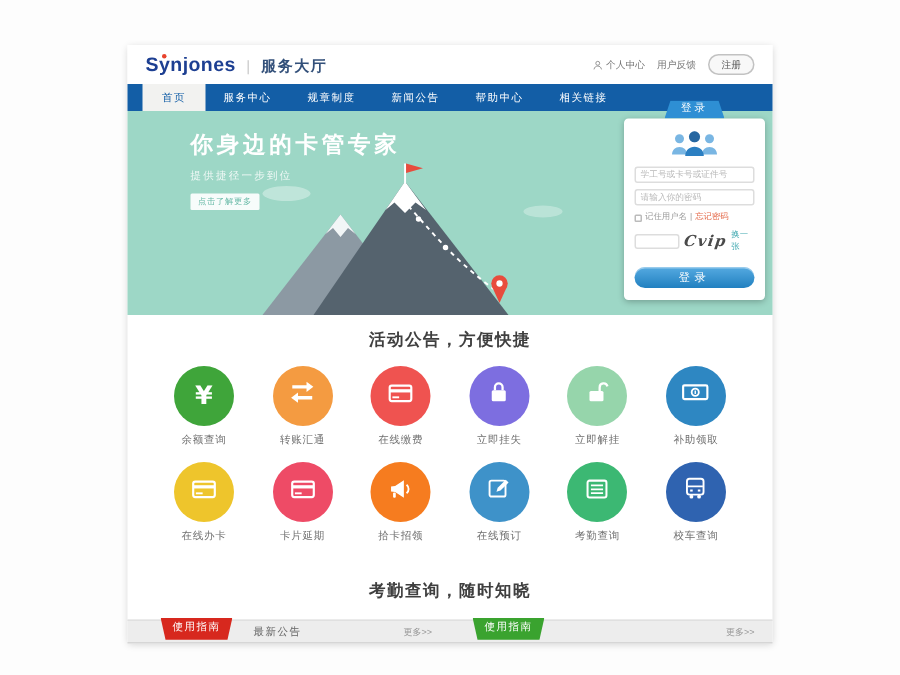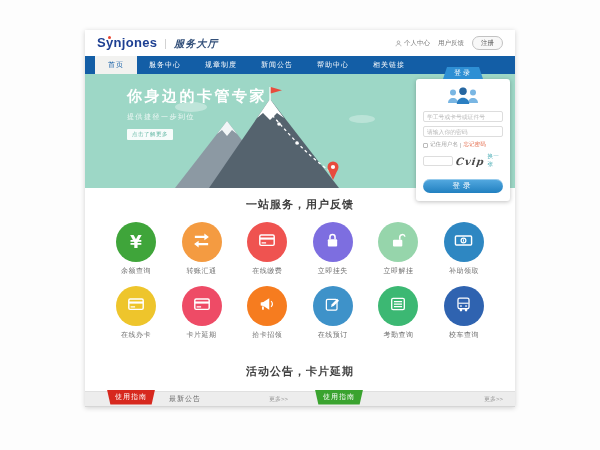--- a/index.html
+++ b/index.html
@@ -13,32 +13,32 @@
   body{width:600px;height:450px;overflow:hidden;background:#fdfdfd;
        font-family:"Liberation Sans","DejaVu Sans",sans-serif;}
   .site{width:430px;margin:30px auto 0;background:#fff;box-shadow:0 1px 5px rgba(0,0,0,.18);}
 
   
   .hdr{height:26px;display:flex;align-items:center;padding:0 12px;background:#fff;}
   .logo{display:flex;align-items:baseline;font-weight:bold;font-size:13px;color:var(--brand-blue);letter-spacing:.3px;}
   .logo .ypart{position:relative;}
   .logo .ydot{position:absolute;top:1px;left:2.2px;width:3px;height:3px;border-radius:50%;background:#e8432d;}
   .hdr-divider{color:#c9c9c9;font-size:10px;margin:0 7px;font-weight:normal;}
-  .hdr-product{font-size:10px;color:#33507a;font-weight:bold;letter-spacing:1px;font-style:italic;}
+  .hdr-product{font-size:10px;color:#33507a;font-weight:bold;letter-spacing:1px;}
   .hdr-right{margin-left:auto;display:flex;align-items:center;gap:8px;}
   .hdr-link{font-size:6.5px;color:#777;display:flex;align-items:center;gap:2px;cursor:pointer;}
   .pill-btn{font-size:6.5px;color:#555;border:1px solid #c2c2c2;border-radius:7px;background:#f8f8f8;padding:1.5px 8px;cursor:pointer;}
 
   
   .nav{height:18px;background:var(--nav-blue);display:flex;align-items:stretch;padding-left:10px;}
   .nav-item{font-size:7px;color:#fff;display:flex;align-items:center;padding:0 12px;cursor:pointer;letter-spacing:1px;}
   .nav-item.active{background:#f2f2f0;color:var(--nav-blue);padding:0 13px;}
 
   
-  .banner{position:relative;height:114px;background:var(--banner-teal);overflow:visible;}
+  .banner{position:relative;height:136px;background:var(--banner-teal);overflow:visible;}
   .hero{position:absolute;left:42px;top:13px;z-index:2;}
   .hero-title{font-size:15px;font-weight:bold;color:#fff;letter-spacing:2.5px;}
   .hero-sub{font-size:7px;color:rgba(255,255,255,.85);letter-spacing:1.5px;margin-top:6px;}
   .hero-cta{display:inline-block;margin-top:7px;font-size:5.5px;color:#64b8a5;background:rgba(255,255,255,.92);
             padding:2px 5px;border-radius:1px;cursor:pointer;letter-spacing:.5px;}
   .mtn{position:absolute;left:72px;bottom:0;z-index:1;}
 
   
   .login{position:absolute;top:-7px;right:5px;width:94px;z-index:5;}
   .login-tab{width:40px;height:12px;margin:0 auto;background:var(--login-blue);color:#fff;font-size:7px;
@@ -177,21 +177,21 @@
           <input type="text" style="">
           <span class="cap-img">Cvip</span>
           <span class="cap-refresh">换一张</span>
         </div>
         <button class="login-submit">登录</button>
       </div>
     </div>
   </div>
 
   <div>
-    <div class="svc-title">一站服务，用户反馈</div>
+    <div class="svc-title">活动公告，方便快捷</div>
     <div class="svc-row">
 
         <div class="svc-cell">
           <div class="svc-circle" style="background: rgb(63, 165, 58);">
             <span><span style="font-size:17px;font-weight:bold;font-family:'DejaVu Sans',sans-serif">¥</span></span>
           </div>
           <div class="svc-label">余额查询</div>
         </div>
 
         <div class="svc-cell">
@@ -311,21 +311,21 @@
                 <circle cx="7" cy="16.6" r="1.5" fill="#fff"></circle>
                 <circle cx="13" cy="16.6" r="1.5" fill="#fff"></circle>
               </svg></span>
           </div>
           <div class="svc-label">校车查询</div>
         </div>
       </div>
   </div>
 
   <div>
-    <div class="ann-title">活动公告，卡片延期</div>
+    <div class="ann-title">考勤查询，随时知晓</div>
     <div class="ann-bar">
       <div class="ann-panel left">
         <span class="ribbon" style="background: rgb(215, 40, 30);">使用指南</span>
         <span class="ann-tab">最新公告</span>
         <span class="ann-more">更多&gt;&gt;</span>
       </div>
       <div class="ann-panel right">
         <span class="ribbon" style="background: rgb(58, 163, 47);">使用指南</span>
         <span class="ann-more">更多&gt;&gt;</span>
       </div>

